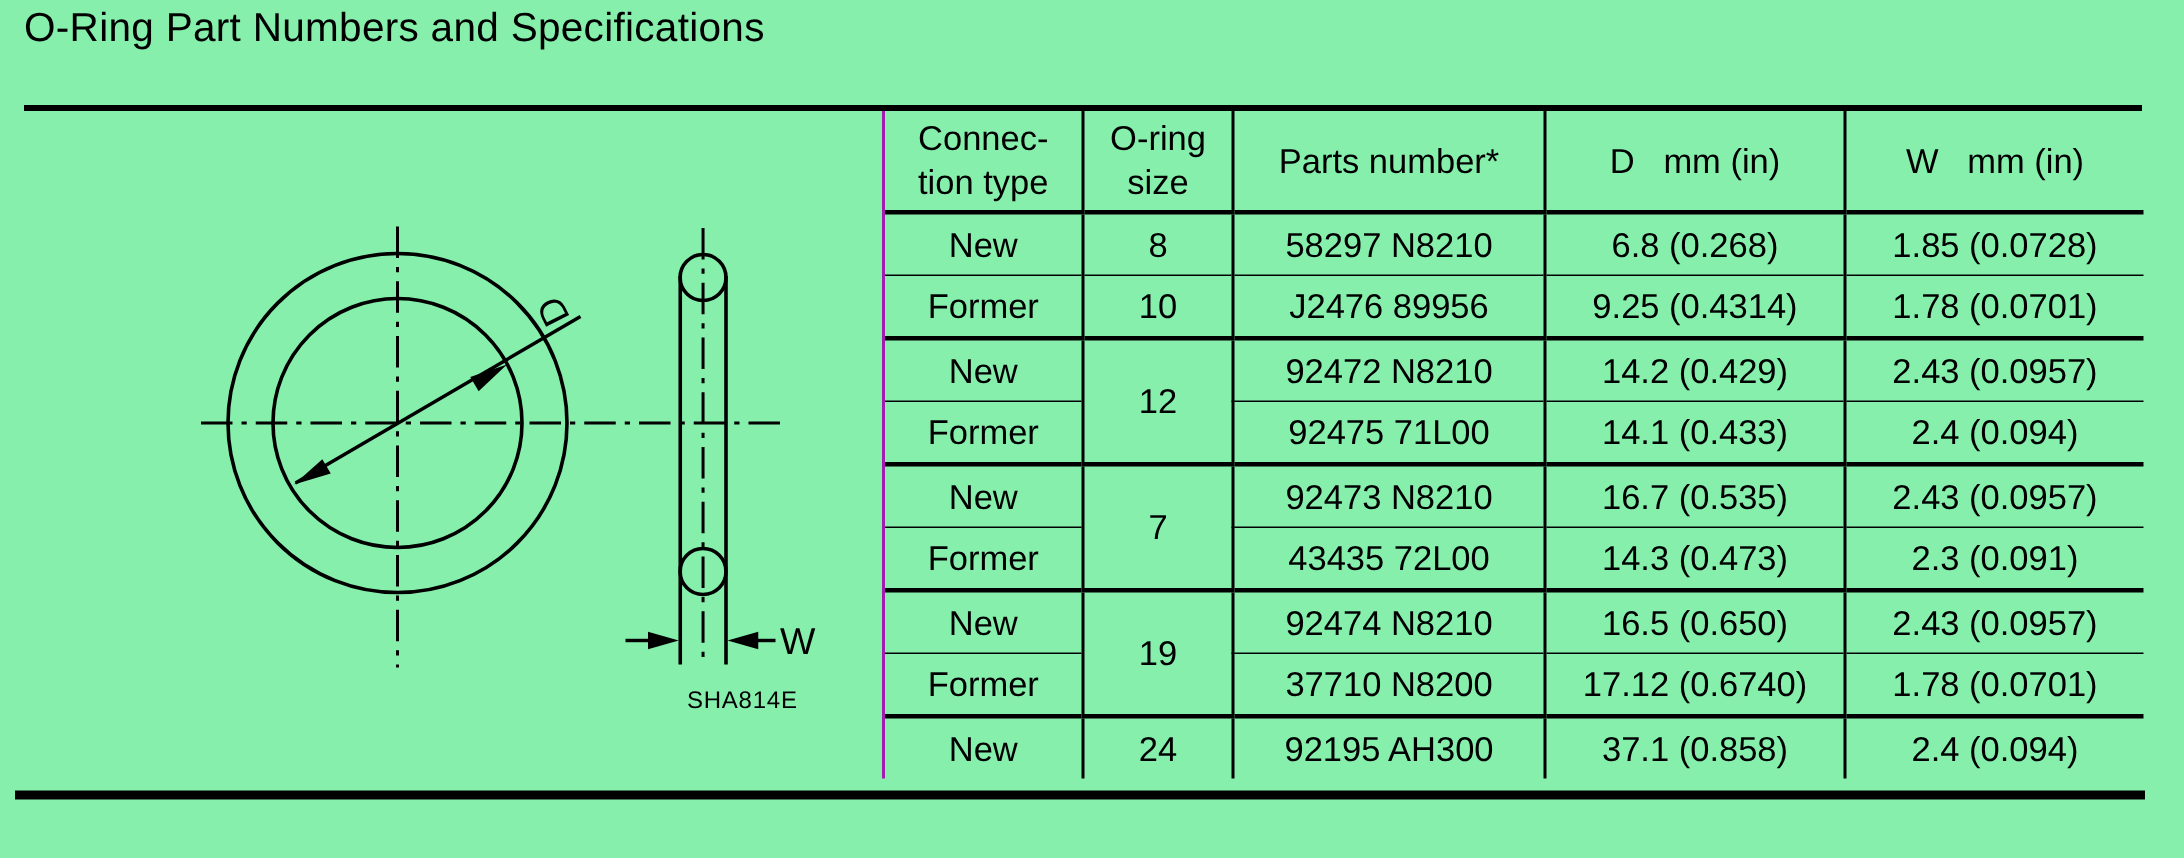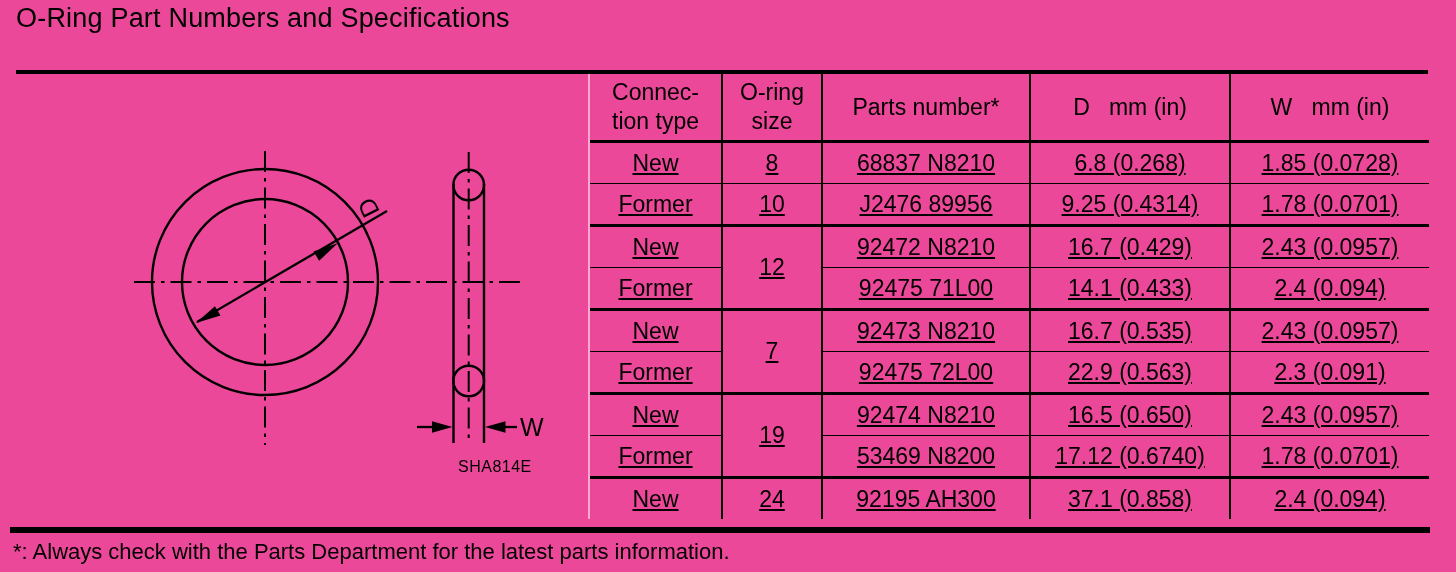--- a/index.html
+++ b/index.html
@@ -1,46 +1,46 @@
 <!DOCTYPE html>
 <html><head>
 <meta charset="utf-8">
 <style>
   html,body{margin:0;padding:0;background:#fff;}
   .page{
-    position:relative;width:1456px;height:572px;background:#ec4899;
+    position:relative;width:1456px;height:572px;background:#86efac;
     font-family:"Liberation Sans", sans-serif;color:#000;overflow:hidden;
   }
   .title{
     position:absolute;left:16px;top:3px;font-size:27px;font-weight:400;
     letter-spacing:0.2px;white-space:pre;
   }
   .rule{position:absolute;background:#000;}
   .rule-top{left:16px;top:70px;width:1412px;height:4px;}
   .rule-bottom{left:10px;top:527px;width:1420px;height:6px;}
   .footnote{
     position:absolute;left:13px;top:539px;font-size:22px;white-space:pre;
   }
   .diagram{position:absolute;left:0;top:0;}
   .diagram text{font-family:"Liberation Sans", sans-serif;fill:#000;}
   .tablewrap{
-    position:absolute;left:588px;top:74px;border-left:2px solid #f9a8d4;
+    position:absolute;left:588px;top:74px;border-left:2px solid #a21caf;
   }
   table.spec{border-collapse:collapse;table-layout:fixed;}
   table.spec th, table.spec td{
     border-right:2px solid #000;padding:0;margin:0;
     text-align:center;vertical-align:middle;
     font-size:23px;font-weight:400;white-space:pre;line-height:1.25;
   }
   table.spec th:last-child, table.spec td:last-child{border-right:none;}
   table.spec th{height:66px;border-bottom:3px solid #000;}
   td.bb-thin{border-bottom:1.5px solid #000;}
   td.bb-thick{border-bottom:3px solid #000;}
   td.bb-none{border-bottom:none;}
-  table.spec td{height:40px;text-decoration:underline;}
+  table.spec td{height:40px;}
   col.c1{width:132px;} col.c2{width:100px;} col.c3{width:208px;}
   col.c4{width:200px;} col.c5{width:199px;}
 </style>
 </head>
 <body>
 
 <div class="page">
 
   <div class="title">O-Ring Part Numbers and Specifications</div>
 
@@ -89,78 +89,77 @@
 size</th>
           <th>Parts number*</th>
           <th>D   mm (in)</th>
           <th>W   mm (in)</th>
         </tr>
       </thead>
       <tbody id="spec-tbody">
           <tr>
             <td class="bb-thin">New</td>
             <td class="bb-thin">8</td>
-            <td class="bb-thin">68837 N8210</td>
+            <td class="bb-thin">58297 N8210</td>
             <td class="bb-thin">6.8 (0.268)</td>
             <td class="bb-thin">1.85 (0.0728)</td>
           </tr>
           <tr>
             <td class="bb-thick">Former</td>
             <td class="bb-thick">10</td>
             <td class="bb-thick">J2476 89956</td>
             <td class="bb-thick">9.25 (0.4314)</td>
             <td class="bb-thick">1.78 (0.0701)</td>
           </tr>
           <tr>
             <td class="bb-thin">New</td>
             <td class="bb-thick" rowspan="2">12</td>
             <td class="bb-thin">92472 N8210</td>
-            <td class="bb-thin">16.7 (0.429)</td>
+            <td class="bb-thin">14.2 (0.429)</td>
             <td class="bb-thin">2.43 (0.0957)</td>
           </tr>
           <tr>
             <td class="bb-thick">Former</td>
             <td class="bb-thick">92475 71L00</td>
             <td class="bb-thick">14.1 (0.433)</td>
             <td class="bb-thick">2.4 (0.094)</td>
           </tr>
           <tr>
             <td class="bb-thin">New</td>
             <td class="bb-thick" rowspan="2">7</td>
             <td class="bb-thin">92473 N8210</td>
             <td class="bb-thin">16.7 (0.535)</td>
             <td class="bb-thin">2.43 (0.0957)</td>
           </tr>
           <tr>
             <td class="bb-thick">Former</td>
-            <td class="bb-thick">92475 72L00</td>
-            <td class="bb-thick">22.9 (0.563)</td>
+            <td class="bb-thick">43435 72L00</td>
+            <td class="bb-thick">14.3 (0.473)</td>
             <td class="bb-thick">2.3 (0.091)</td>
           </tr>
           <tr>
             <td class="bb-thin">New</td>
             <td class="bb-thick" rowspan="2">19</td>
             <td class="bb-thin">92474 N8210</td>
             <td class="bb-thin">16.5 (0.650)</td>
             <td class="bb-thin">2.43 (0.0957)</td>
           </tr>
           <tr>
             <td class="bb-thick">Former</td>
-            <td class="bb-thick">53469 N8200</td>
+            <td class="bb-thick">37710 N8200</td>
             <td class="bb-thick">17.12 (0.6740)</td>
             <td class="bb-thick">1.78 (0.0701)</td>
           </tr>
           <tr>
             <td class="bb-none">New</td>
             <td class="bb-none">24</td>
             <td class="bb-none">92195 AH300</td>
             <td class="bb-none">37.1 (0.858)</td>
             <td class="bb-none">2.4 (0.094)</td>
           </tr>
         </tbody>
     </table>
   </div>
 
   <div class="rule rule-bottom"></div>
 
-  <div class="footnote">*: Always check with the Parts Department for the latest parts information.</div>
 
 </div>
 
 </body></html>

